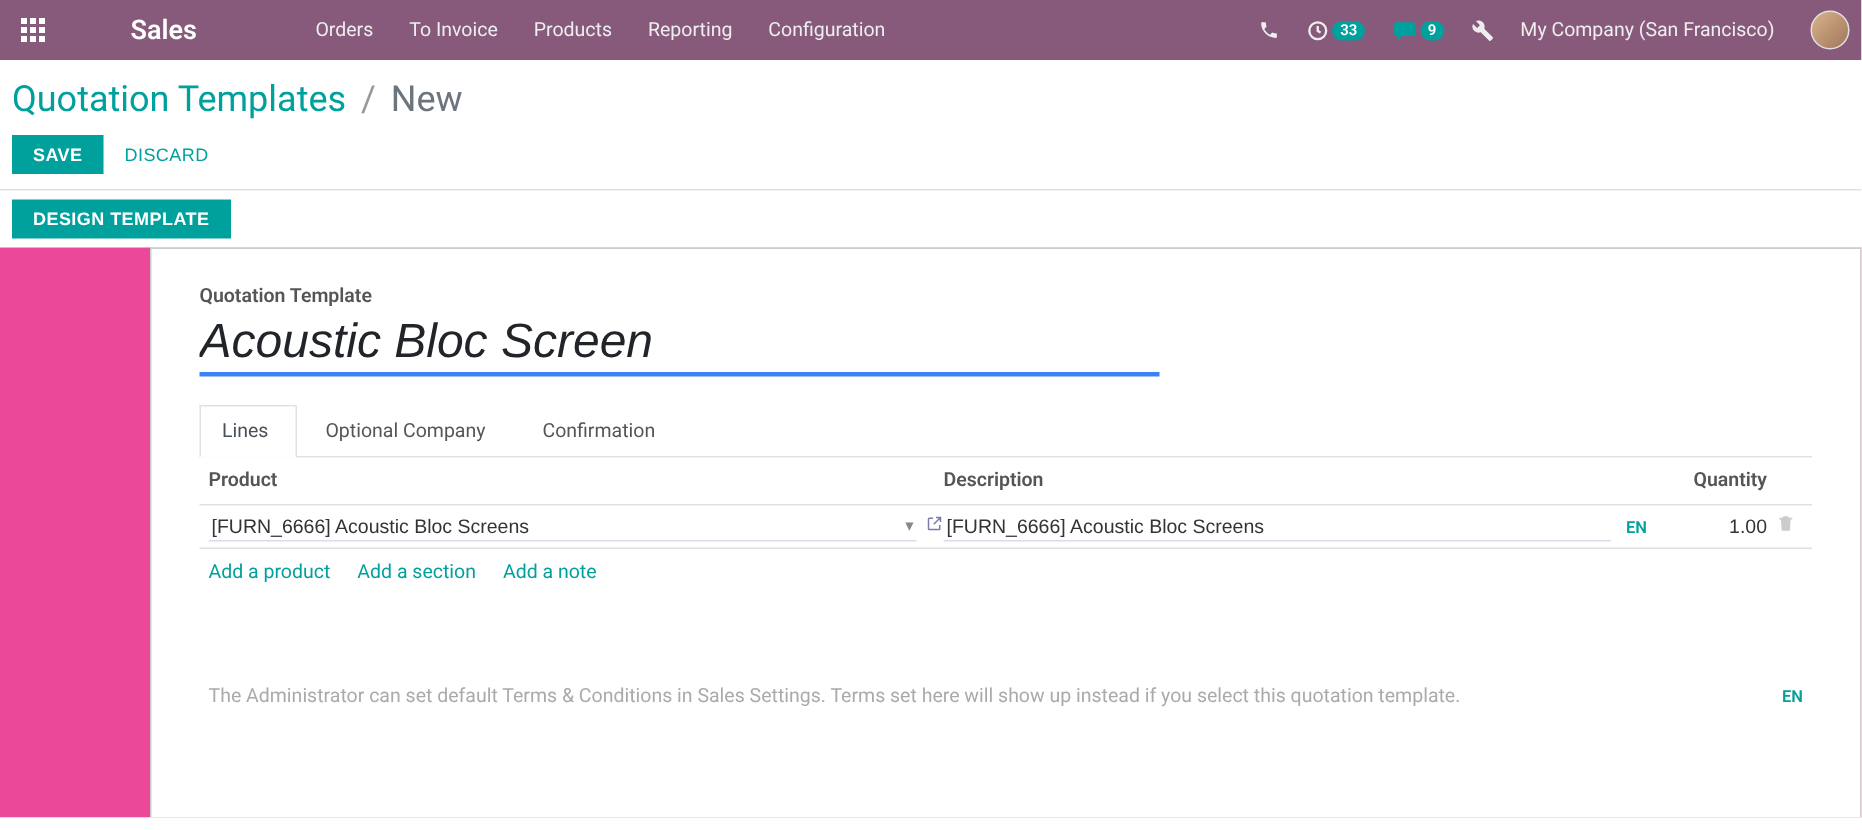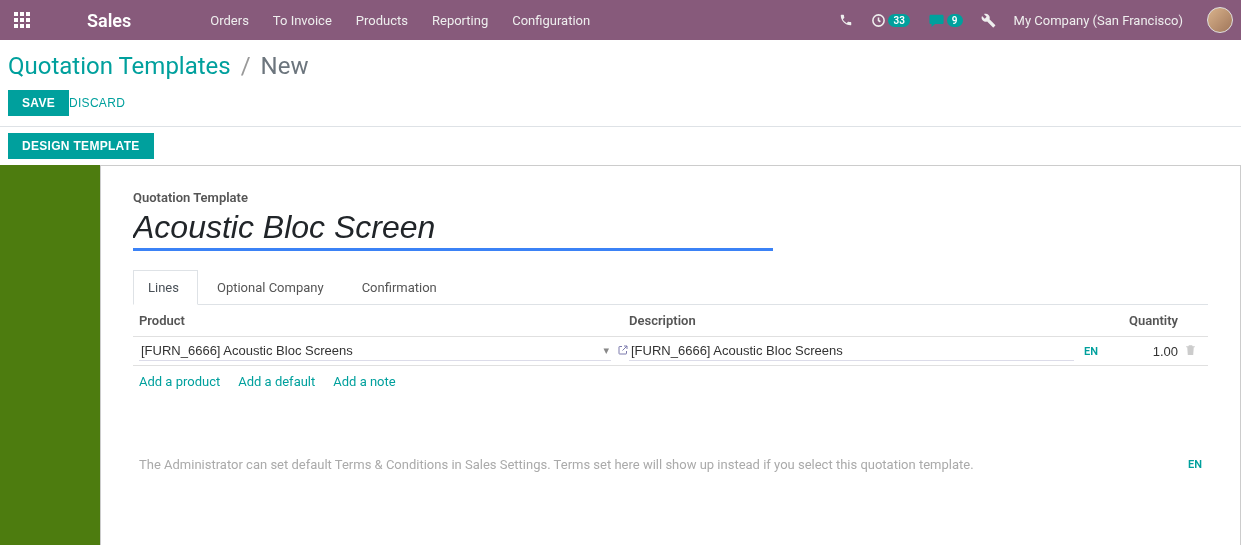--- a/index.html
+++ b/index.html
@@ -18,30 +18,30 @@
   .company-name { font-size: 13px; }
   .avatar { width: 26px; height: 26px; border-radius: 50%; background: linear-gradient(135deg,#d9b38c,#a0765a); margin-left: 6px; border: 1px solid #e0e0e0; }
   
   
   .breadcrumb-bar { padding: 12px 8px 6px 8px; }
   .breadcrumb { font-size: 24px; }
   .breadcrumb a { color: #00a09d; text-decoration: none; }
   .breadcrumb .sep { color: #999; margin: 0 4px; }
   .breadcrumb .current { color: #6c757d; }
   
-  .action-buttons { padding: 4px 8px 10px 8px; display: flex; align-items: center; }
+  .action-buttons { padding: 4px 8px 10px 8px; display: flex; align-items: center; gap: 14px; }
   .btn-primary { background: #00a09d; color: #fff; border: none; padding: 6px 14px; font-weight: 600; font-size: 12px; letter-spacing: 0.3px; cursor: pointer; }
   .btn-link { color: #00a09d; font-weight: 500; font-size: 12px; cursor: pointer; background: none; border: none; letter-spacing: 0.3px; }
   
   .divider { border-bottom: 1px solid #dee2e6; }
   
   .design-bar { padding: 6px 8px; }
   
   
-  .sheet-bg { background: #4d7c0f; padding: 0px 0 0 0; display: flex; justify-content: flex-start; }
+  .sheet-bg { background: #ec4899; padding: 0px 0 0 0; display: flex; justify-content: flex-start; }
   .sheet-wrapper { width: 100%; padding-left: 100px; }
   .sheet { background: #fff; border: 1px solid #ccc; border-bottom: none; padding: 24px 32px 0px 32px; min-height: 380px; position: relative; }
   
   .field-label { font-weight: 600; font-size: 13px; color: #555; }
   .title-label { margin-bottom: 2px; display: block; }
   .title-input { font-size: 32px; font-weight: 400; color: #212529; border: none; border-bottom: 3px solid #3b82f6; width: 640px; padding: 2px 0; outline: none; font-style: italic; }
   
   .form-row { display: flex; margin-top: 26px; margin-bottom: 20px; }
   .form-col { flex: 1; display: flex; align-items: center; gap: 12px; }
   .num-input { border: none; border-bottom: 1px solid #ccc; width: 130px; padding: 2px 2px; font-size: 13px; outline: none; }
@@ -196,21 +196,21 @@
       </div>
       <div class="del-cell">
         <svg width="13" height="14" viewBox="0 0 24 24" fill="#ccc">
               <path d="M6 7h12l-1 14H7L6 7zm3-4h6l1 2H8l1-2zM4 5h16v2H4z"></path>
             </svg>
       </div>
     </div>
     
     <div class="add-links">
       <a>Add a product</a>
-      <a>Add a default</a>
+      <a>Add a section</a>
       <a>Add a note</a>
     </div>
     
     <div class="footer-note">
       <span>The Administrator can set default Terms &amp; Conditions in Sales Settings. Terms set here will show up instead if you select this quotation template.</span>
       <span class="en-badge">EN</span>
     </div>
   </div>
 </div>
 </div>

